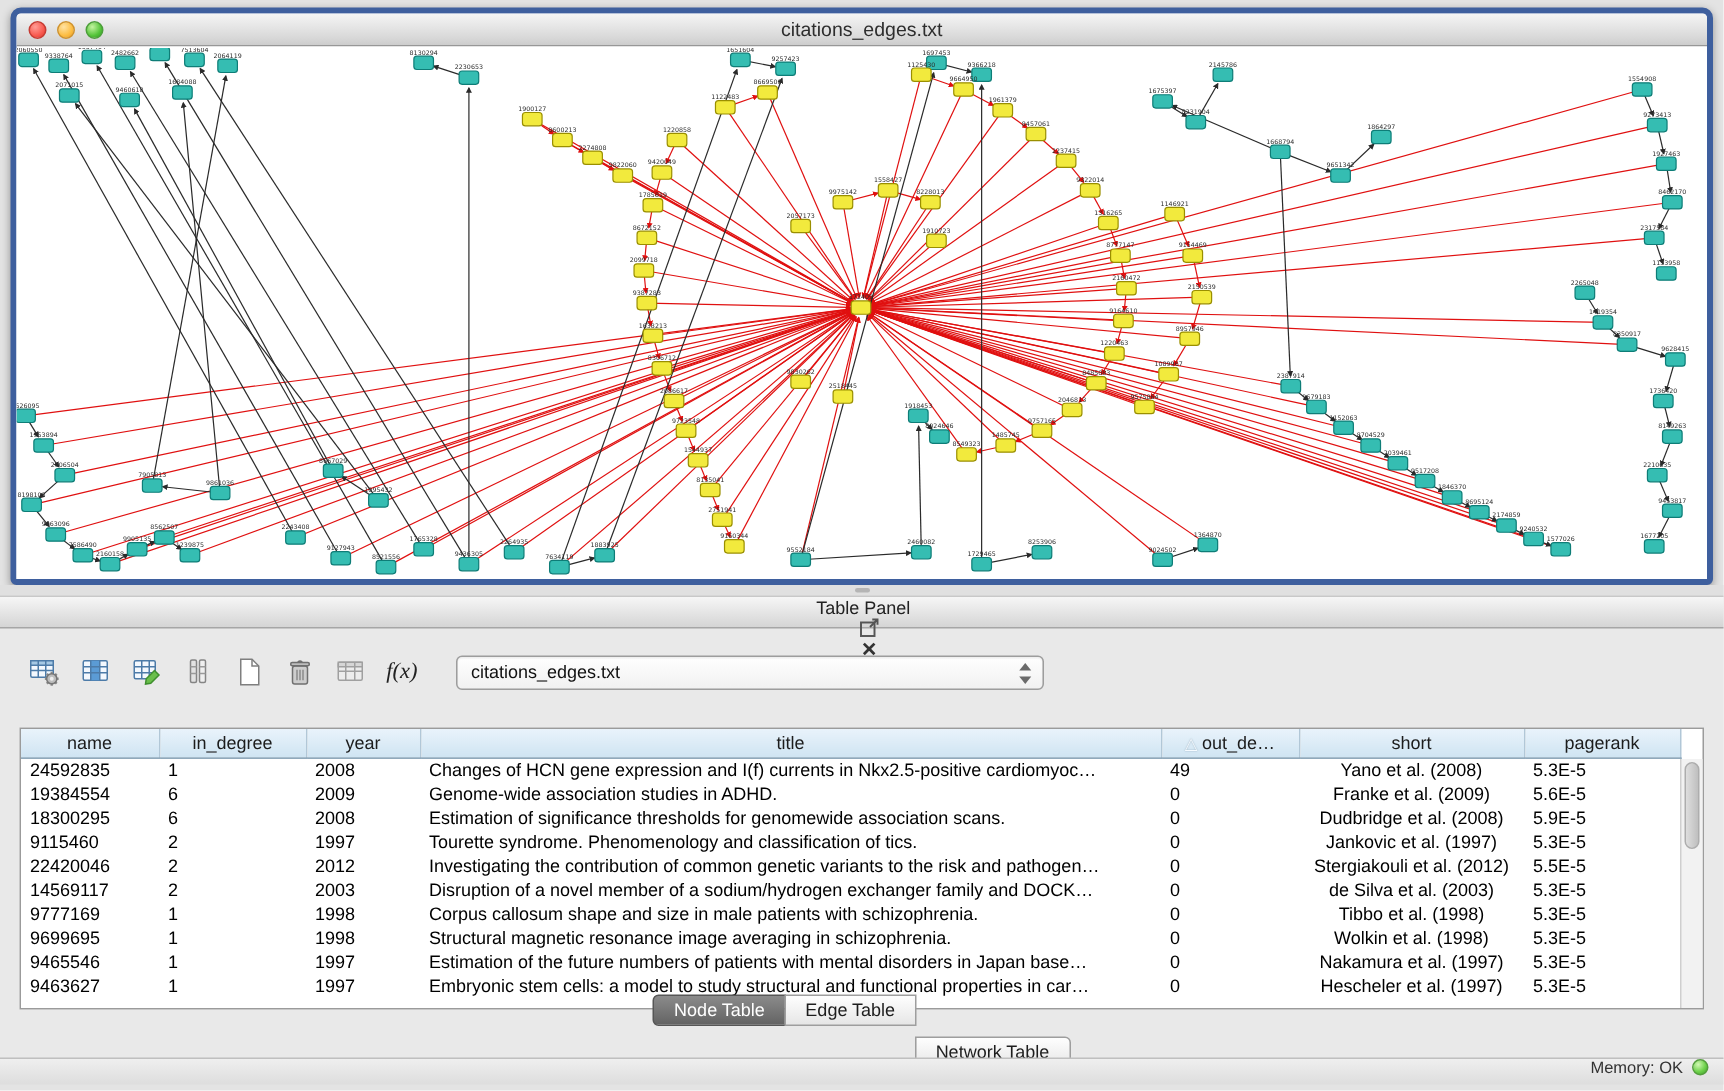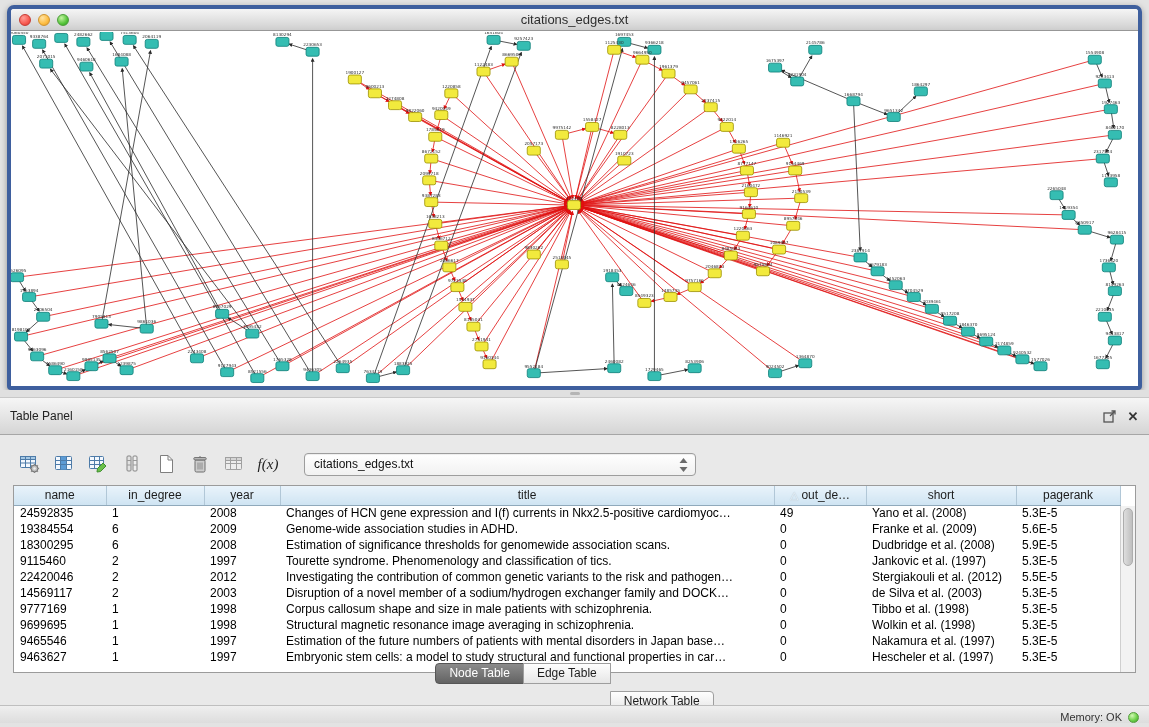--- a/index.html
+++ b/index.html
@@ -30,24 +30,24 @@
   .network-canvas { position:absolute; top:23px; left:0; right:0; bottom:0; background:#fff; overflow:hidden; }
   .network-canvas svg { width:100%; height:100%; display:block; }
 
   
   .splitter { position:absolute; left:0; top:390px; width:1149px; height:7px; background:#e0e0e0; }
   .splitter-handle { position:absolute; left:570px; top:2px; width:10px; height:3px; background:#b5b5b5; border-radius:2px; }
 
   
   .table-panel { position:absolute; left:0; top:397px; width:1149px; height:308px; background:#e9e9e9; }
   .panel-header {
-    height:38px; display:flex; align-items:center; padding:0 8px 0 10px;
+    height:22px; display:flex; align-items:center; padding:0 8px 0 10px;
     background:linear-gradient(#f6f6f6,#d5d5d5);
     border-top:1px solid #c8c8c8; border-bottom:1px solid #a6a6a6;
-    font-size:12px; color:#222;
+    font-size:12px; color:#222;flex-direction:column;
   }
   .panel-header .spacer { flex:1; }
   .hdr-icon { width:16px; height:16px; display:inline-flex; align-items:center; justify-content:center;
               color:#444; font-size:12px; margin-left:8px; cursor:default; }
   .close-x { font-weight:bold; font-size:13px; color:#333; }
 
   .toolbar { display:flex; align-items:center; padding:14px 0 0 16px; height:44px; }
   .tool-btn { width:28px; height:26px; display:flex; align-items:center; justify-content:center; margin-right:6px; }
   .fx-label { font-family:"Liberation Serif", serif; font-style:italic; font-size:15px; color:#222; }
   .combo {
@@ -67,21 +67,21 @@
     height:19px; font-weight:normal; font-size:12px; color:#1c1c1c; text-align:center;
     background:linear-gradient(#e9f3fb,#cfe4f2);
     border-right:1px solid #b1c7d7; border-bottom:1px solid #90a9bb;
     white-space:nowrap; overflow:hidden; padding:0 3px;
   }
   table.grid th .sort-asc { color:#f6fbff; text-shadow:0 0 1px #7e97a9; margin-right:3px; font-size:11px; }
   table.grid td {
     height:16px; font-size:12px; color:#000; padding:0 6px;
     white-space:nowrap; overflow:hidden; background:#fff;
   }
-  table.grid td.center { }
+  table.grid td.center { text-align:center; }
   .vscroll {
     position:absolute; right:0; top:20px; bottom:0; width:15px;
     background:#f2f2f2; border-left:1px solid #cfcfcf;
   }
   .vscroll .thumb {
     position:absolute; left:2px; right:2px; top:2px; height:58px;
     background:linear-gradient(90deg,#dedede,#bfbfbf); border:1px solid #adadad; border-radius:6px;
   }
 
   .tab-bar { position:absolute; left:0; top:266px; width:100%; display:flex; justify-content:center; }
@@ -90,21 +90,21 @@
     background:linear-gradient(#fefefe,#e6e6e6); border:1px solid #9e9e9e; margin-left:-1px;
     cursor:default;
   }
   .tab:first-child { border-radius:4px 0 0 4px; margin-left:0; }
   .tab:last-child { border-radius:0 4px 4px 0;margin-top:28px; }
   .tab.active { background:linear-gradient(#8b8b8b,#636363); color:#fff; border-color:#565656; }
 
   .status-bar {
     position:absolute; left:0; top:705px; width:1149px; height:18px;
     background:linear-gradient(#efefef,#dddddd); border-top:1px solid #bfbfbf;
-    display:flex; align-items:flex-end; justify-content:flex-end; padding-right:10px; gap:6px;
+    display:flex; align-items:flex-start; justify-content:flex-end; padding-right:10px; gap:6px;
     font-size:11px; color:#333;
   }
   .memory-orb { width:11px; height:11px; border-radius:50%;
     background:radial-gradient(circle at 35% 30%, #d2f8b4, #6fd24c 55%, #3b9c28);
     border:1px solid #549d3d; }
 </style>
 </head>
 <body>
 
 <div class="network-window">

